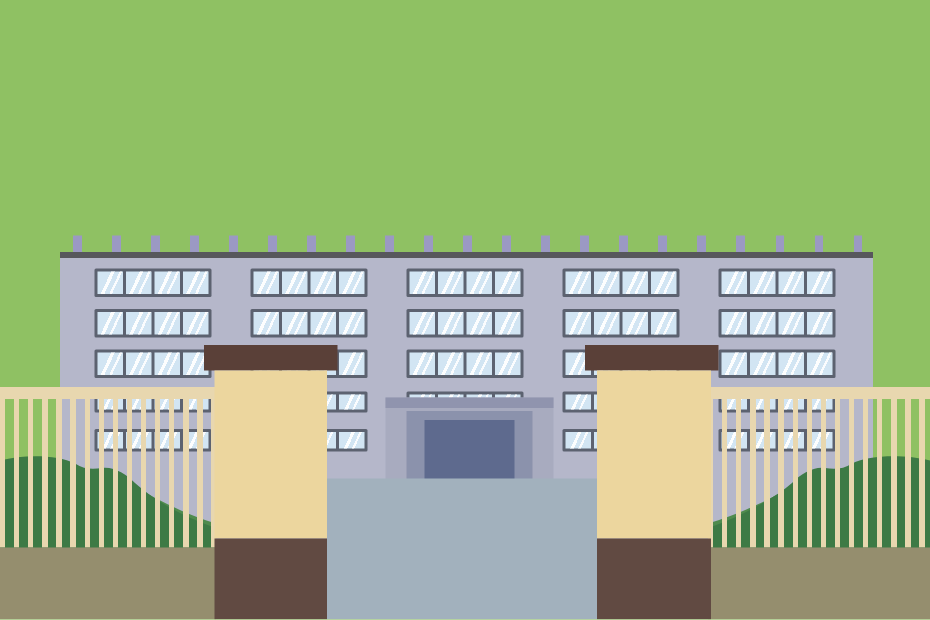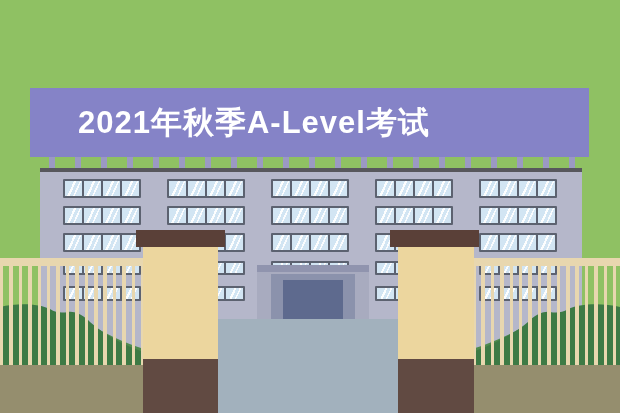--- a/index.html
+++ b/index.html
@@ -47,23 +47,20 @@
   
   .ground{top:365px;height:48px;z-index:9;}
   #ground-left{left:0;width:144px;}
   #ground-right{left:472px;width:148px;}
 </style>
 </head>
 <body>
 
 <div id="stage" style="background-color: rgb(143, 193, 99);">
 
-  <div id="banner" class="abs" style="background-color: rgb(133, 131, 199);">
-    <span id="banner-title" style="color: rgb(255, 255, 255);">2021年秋季A-Level考试</span>
-  </div>
 
   <div id="parapet" class="abs" style="background: repeating-linear-gradient(90deg, transparent 0px, transparent 9px, rgb(155, 153, 195) 9px, rgb(155, 153, 195) 15px, transparent 15px, transparent 26px);"></div>
   <div id="roofline" class="abs" style="background-color: rgb(87, 87, 92);"></div>
   <div id="wall" class="abs" style="background-color: rgb(181, 183, 202);"></div>
   <div id="windows" class="abs">
       <div class="win-group" style="left: 63px; top: 179px; width: 78px; height: 19px; background-color: rgb(92, 98, 112);">
         <div class="pane" style="background-color: rgb(210, 229, 243);"></div>
         <div class="pane" style="background-color: rgb(210, 229, 243);"></div>
         <div class="pane" style="background-color: rgb(210, 229, 243);"></div>
         <div class="pane" style="background-color: rgb(210, 229, 243);"></div>

